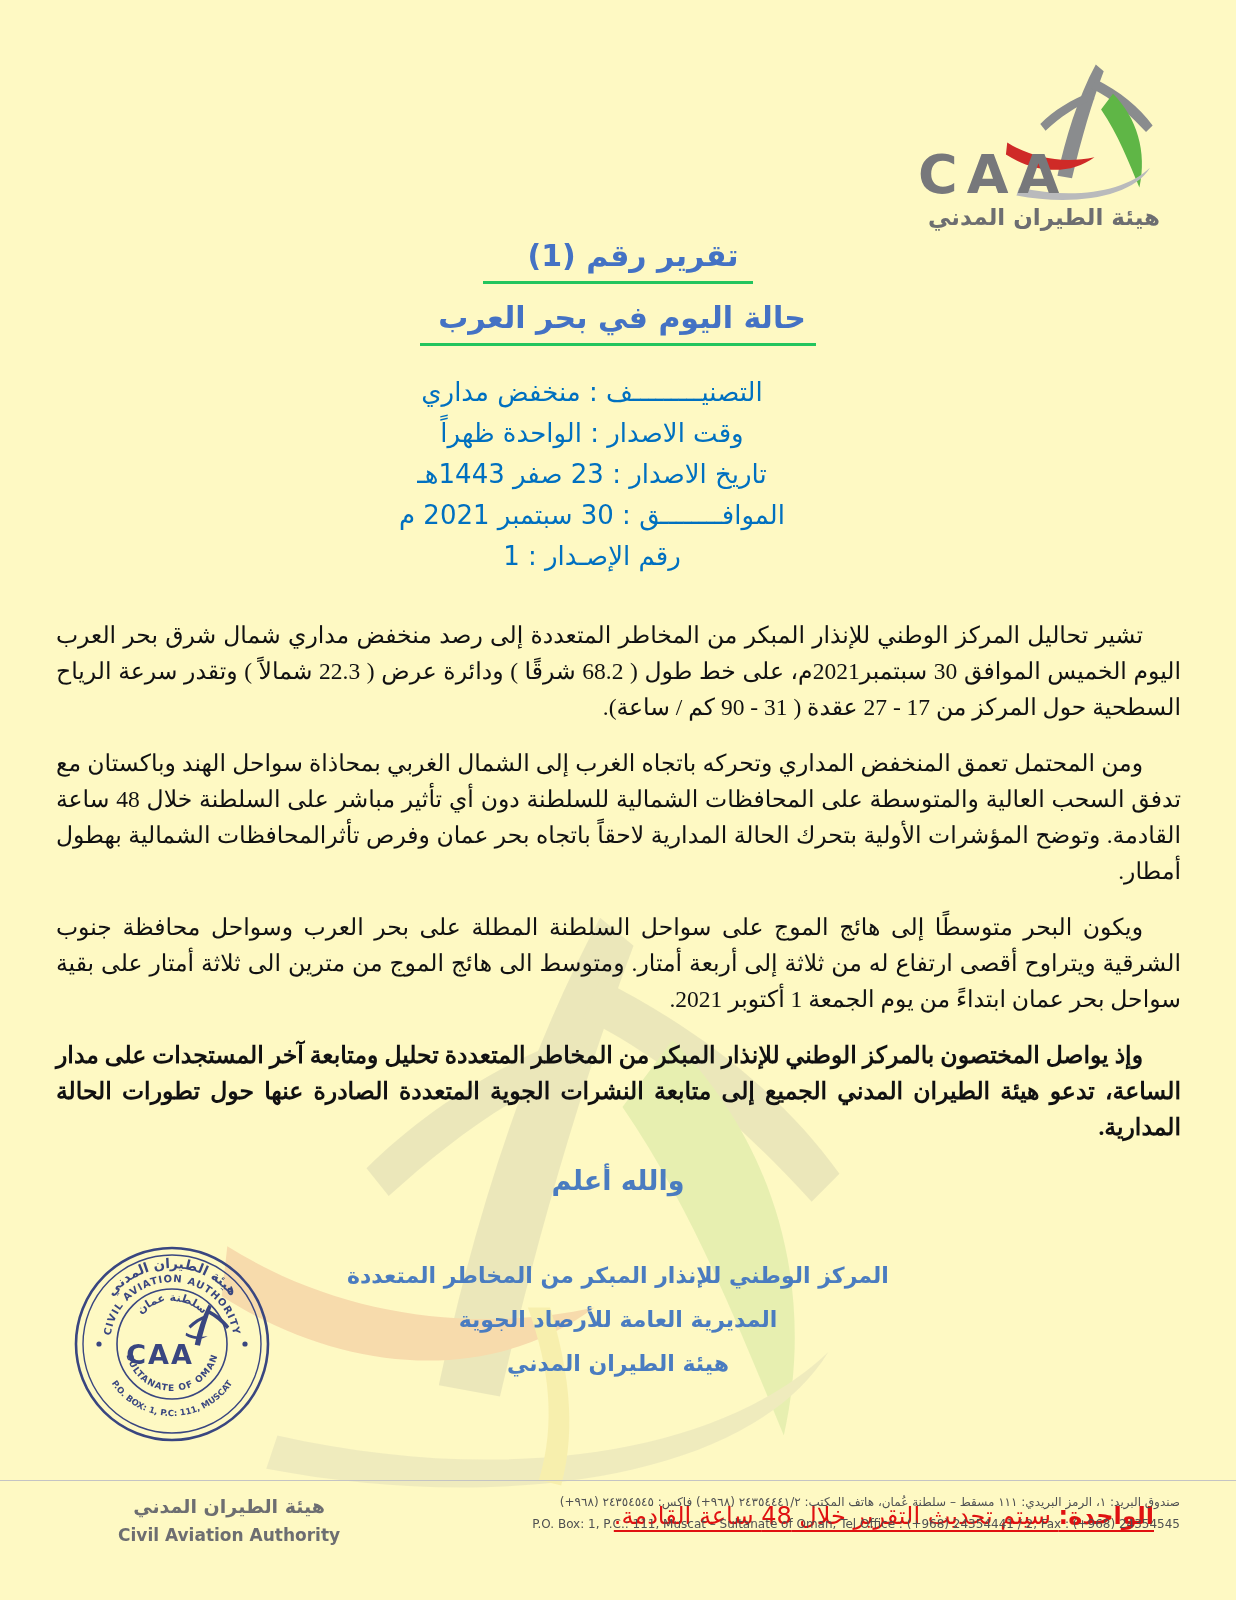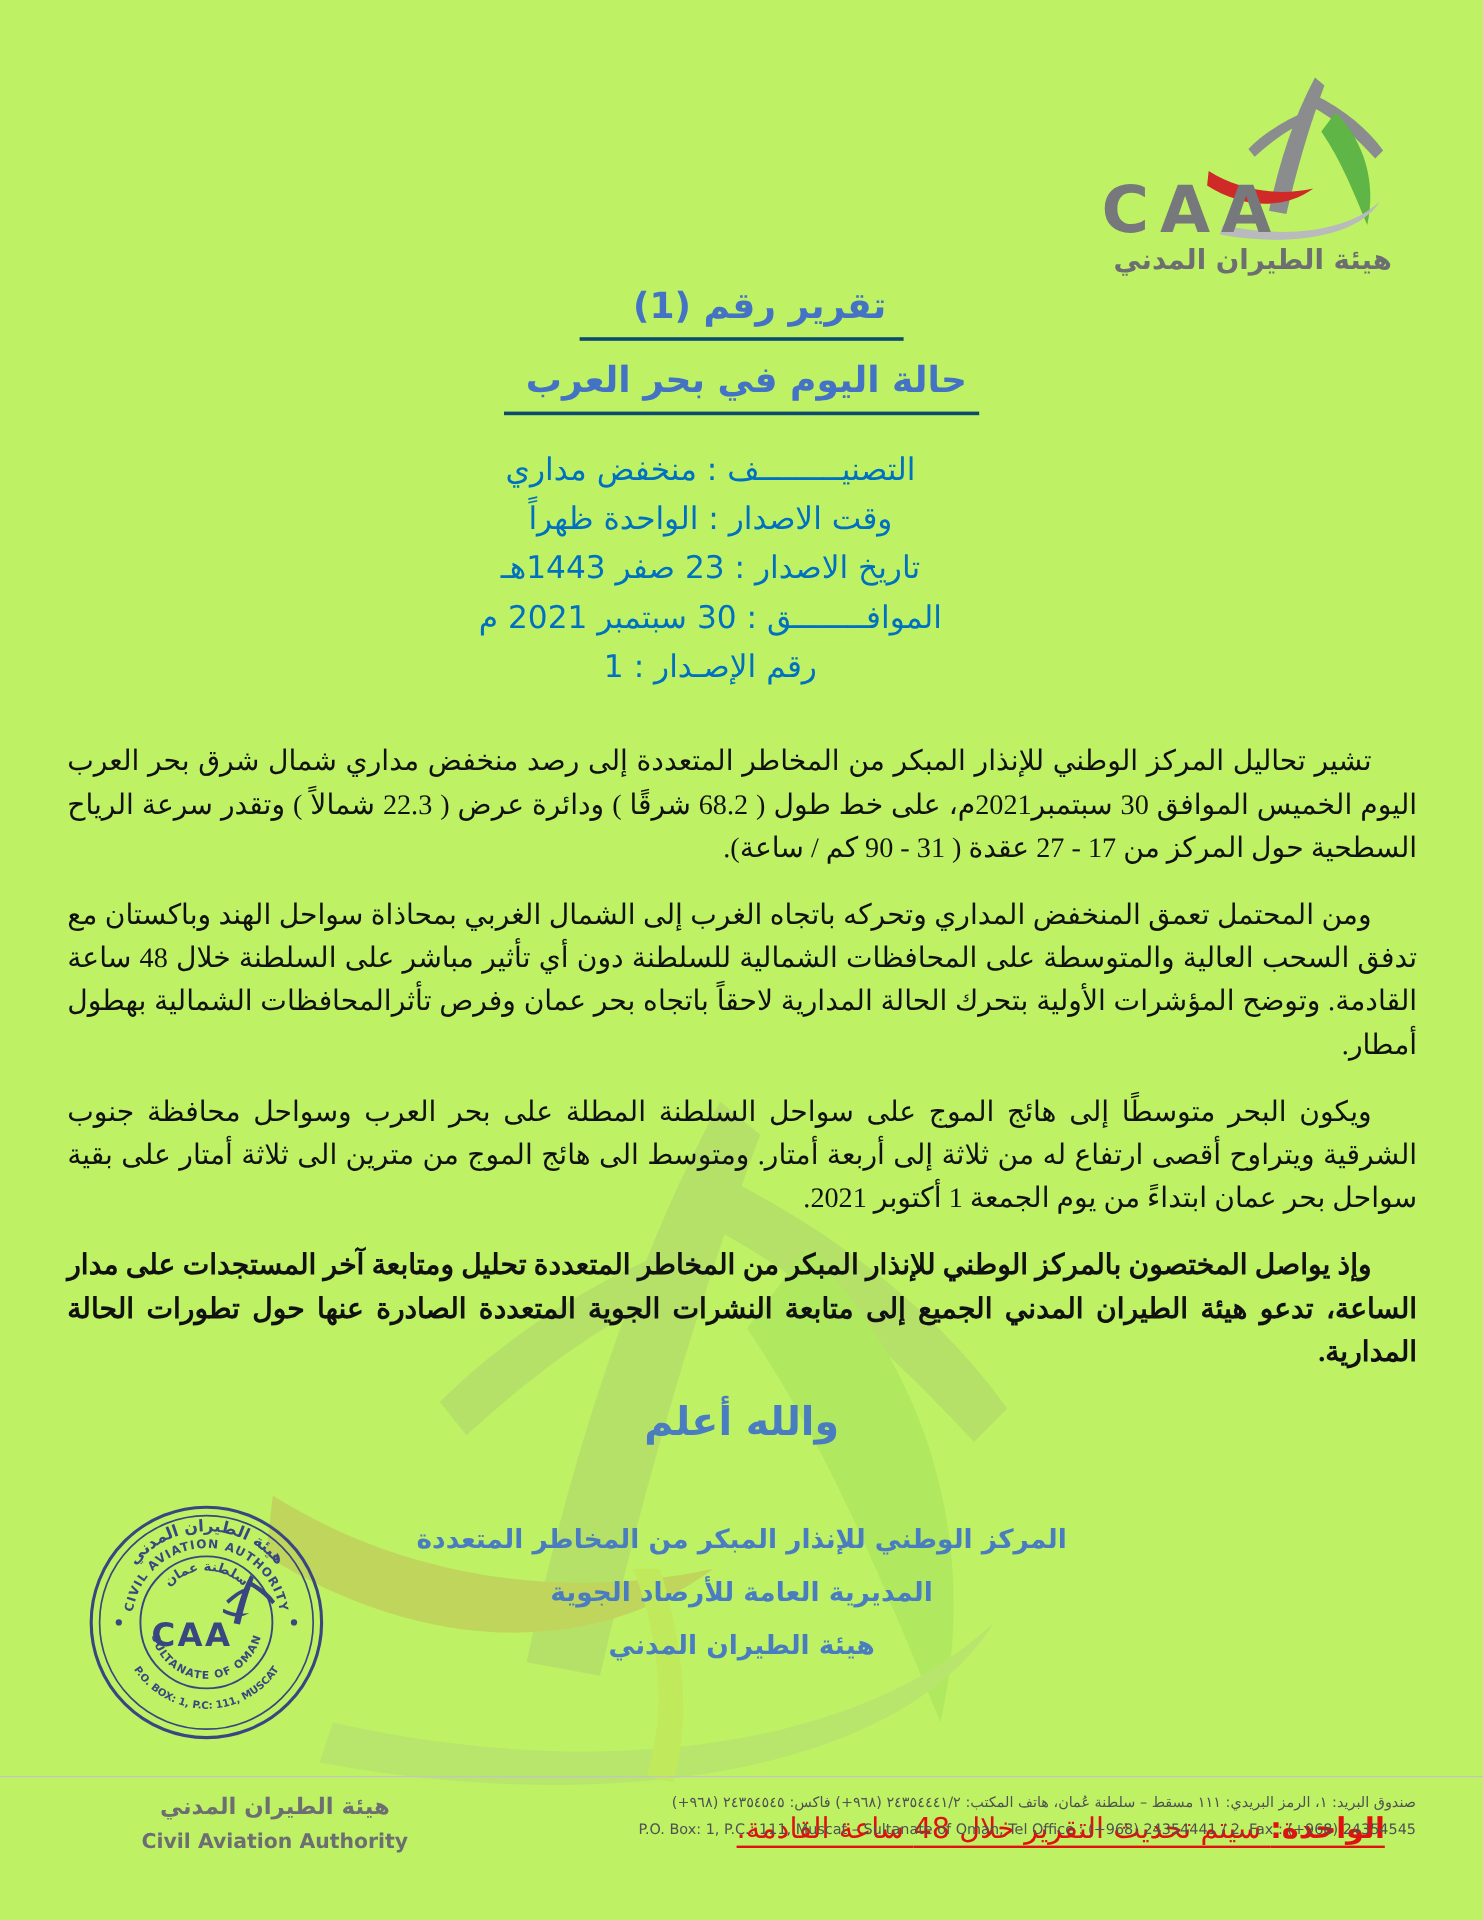--- a/index.html
+++ b/index.html
@@ -1,19 +1,19 @@
 <!DOCTYPE html>
 <html lang="ar"><head>
 <meta charset="utf-8">
 <style>
   * { margin:0; padding:0; box-sizing:border-box; }
   html,body { background:#e8e8e8; }
   .page {
     position:relative; width:1236px; height:1600px; margin:0 auto;
-    background:#bef264; overflow:hidden;
+    background:#fef9c3; overflow:hidden;
     font-family:"DejaVu Sans","Liberation Sans",sans-serif;
   }
   
   .watermark {
     position:absolute; left:10px; top:890px; width:980px; height:640px;
     opacity:0.14; z-index:0; pointer-events:none;
   }
   .content { position:relative; z-index:1; }
 
   
@@ -26,21 +26,21 @@
   }
   .logo-ar {
     direction:rtl; text-align:center; font-size:23px; font-weight:bold;
     color:#6d6e71; margin-top:2px;
   }
 
   
   .title-block { padding-top:238px; text-align:center; direction:rtl; }
   .title-line1, .title-line2 {
     display:inline-block; color:#4472c4; font-weight:bold; font-size:30px;
-    border-bottom:3px solid #0c4a6e; padding:0 14px 8px 44px;
+    border-bottom:3px solid #22c55e; padding:0 14px 8px 44px;
   }
   .title-line2 { margin-top:16px; padding:0 10px 8px 18px; }
 
   
   .meta {
     direction:rtl; text-align:center; color:#0070c0;
     font-size:26px; line-height:41px; font-weight:500;
     padding:26px 52px 0 0;
   }
 
@@ -49,21 +49,21 @@
   .body-text p {
     font-family:"Liberation Serif","DejaVu Serif",serif;
     font-size:23.5px; line-height:36px; color:#111;
     text-align:justify; text-indent:38px; margin-bottom:20px;
   }
   .body-text p.bold { font-weight:bold; }
 
   
   .closing {
     direction:rtl; text-align:center; color:#4a7cc0; font-weight:bold;
-    font-size:33px; 
+    font-size:27px; 
   }
   .sign-region { position:relative; margin-top:40px; height:250px; }
   .signature {
     direction:rtl; text-align:center; color:#4a7cc0; font-weight:bold;
     font-size:22px; line-height:44px; padding-top:18px;
   }
   .stamp { position:absolute; left:72px; top:8px; width:200px; height:200px; }
 
   
   .note {

